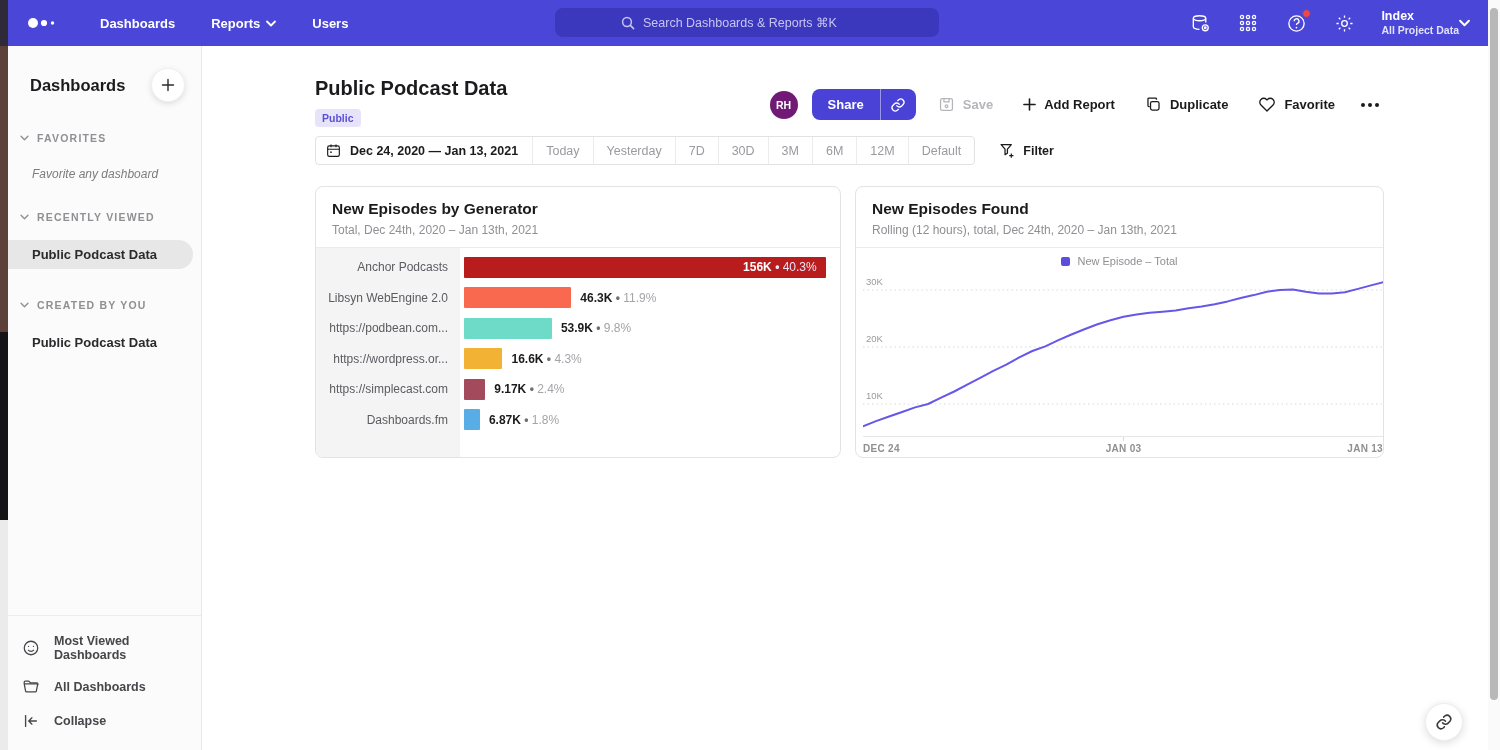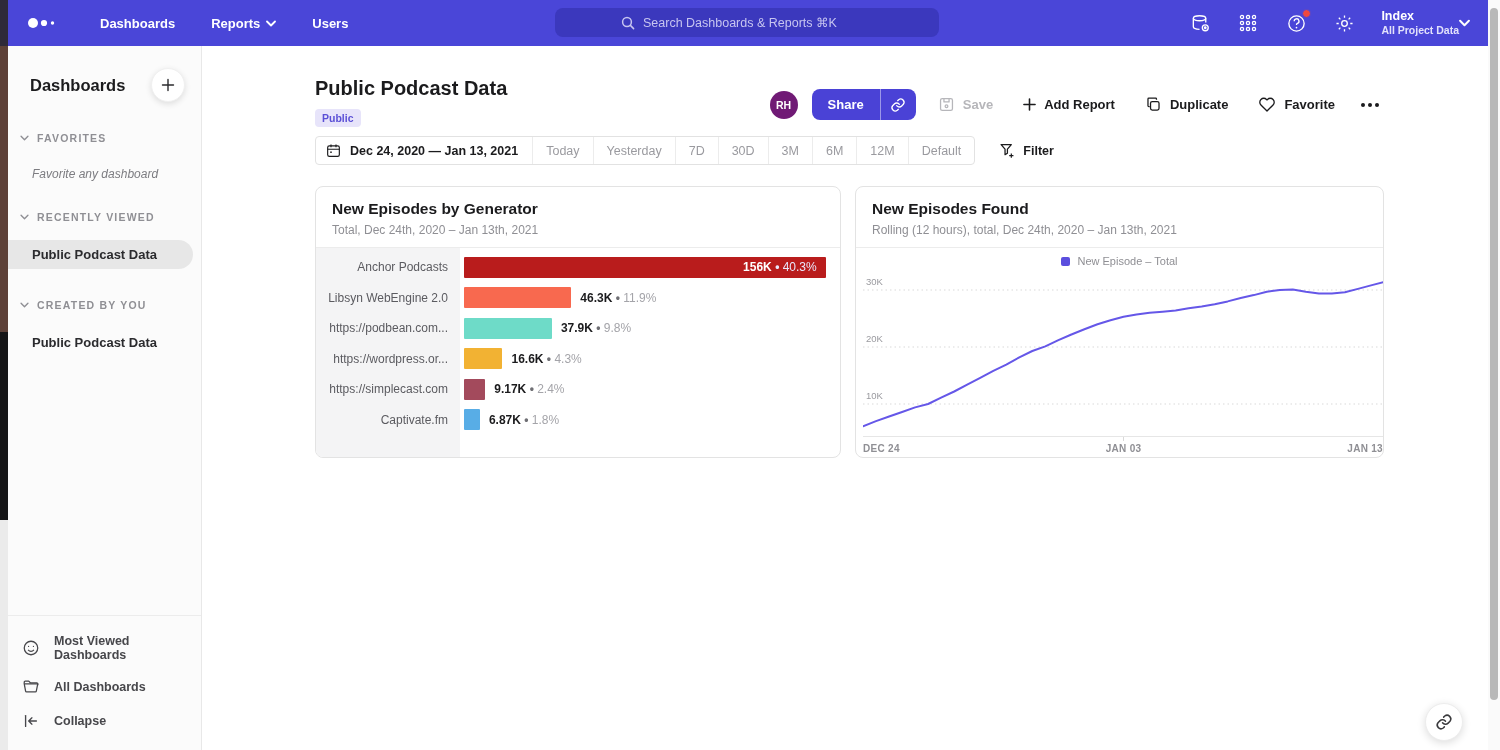--- a/index.html
+++ b/index.html
@@ -430,39 +430,39 @@
               <div class="lbl">Libsyn WebEngine 2.0</div>
               <div class="bar-track">
                 <div class="bar" style="background: rgb(248, 105, 79); width: 28.5517%;"></div>
                 <span class="bar-val-out"><b>46.3K</b> <span class="dotsep">•</span> <span class="pct">11.9%</span></span>
               </div>
             </div>
             <div class="bar-row">
               <div class="lbl">https://podbean.com...</div>
               <div class="bar-track">
                 <div class="bar" style="background: rgb(110, 219, 200); width: 23.3717%;"></div>
-                <span class="bar-val-out"><b>37.9K</b> <span class="dotsep">•</span> <span class="pct">9.8%</span></span>
+                <span class="bar-val-out"><b>53.9K</b> <span class="dotsep">•</span> <span class="pct">9.8%</span></span>
               </div>
             </div>
             <div class="bar-row">
               <div class="lbl">https://wordpress.or...</div>
               <div class="bar-track">
                 <div class="bar" style="background: rgb(242, 178, 51); width: 10.2367%;"></div>
                 <span class="bar-val-out"><b>16.6K</b> <span class="dotsep">•</span> <span class="pct">4.3%</span></span>
               </div>
             </div>
             <div class="bar-row">
               <div class="lbl">https://simplecast.com</div>
               <div class="bar-track">
                 <div class="bar" style="background: rgb(163, 74, 92); width: 5.65483%;"></div>
                 <span class="bar-val-out"><b>9.17K</b> <span class="dotsep">•</span> <span class="pct">2.4%</span></span>
               </div>
             </div>
             <div class="bar-row">
-              <div class="lbl">Captivate.fm</div>
+              <div class="lbl">Dashboards.fm</div>
               <div class="bar-track">
                 <div class="bar" style="background: rgb(88, 173, 230); width: 4.2365%;"></div>
                 <span class="bar-val-out"><b>6.87K</b> <span class="dotsep">•</span> <span class="pct">1.8%</span></span>
               </div>
             </div>
           </div>
       </div>
     </div>
 
     <div class="card line-card">

